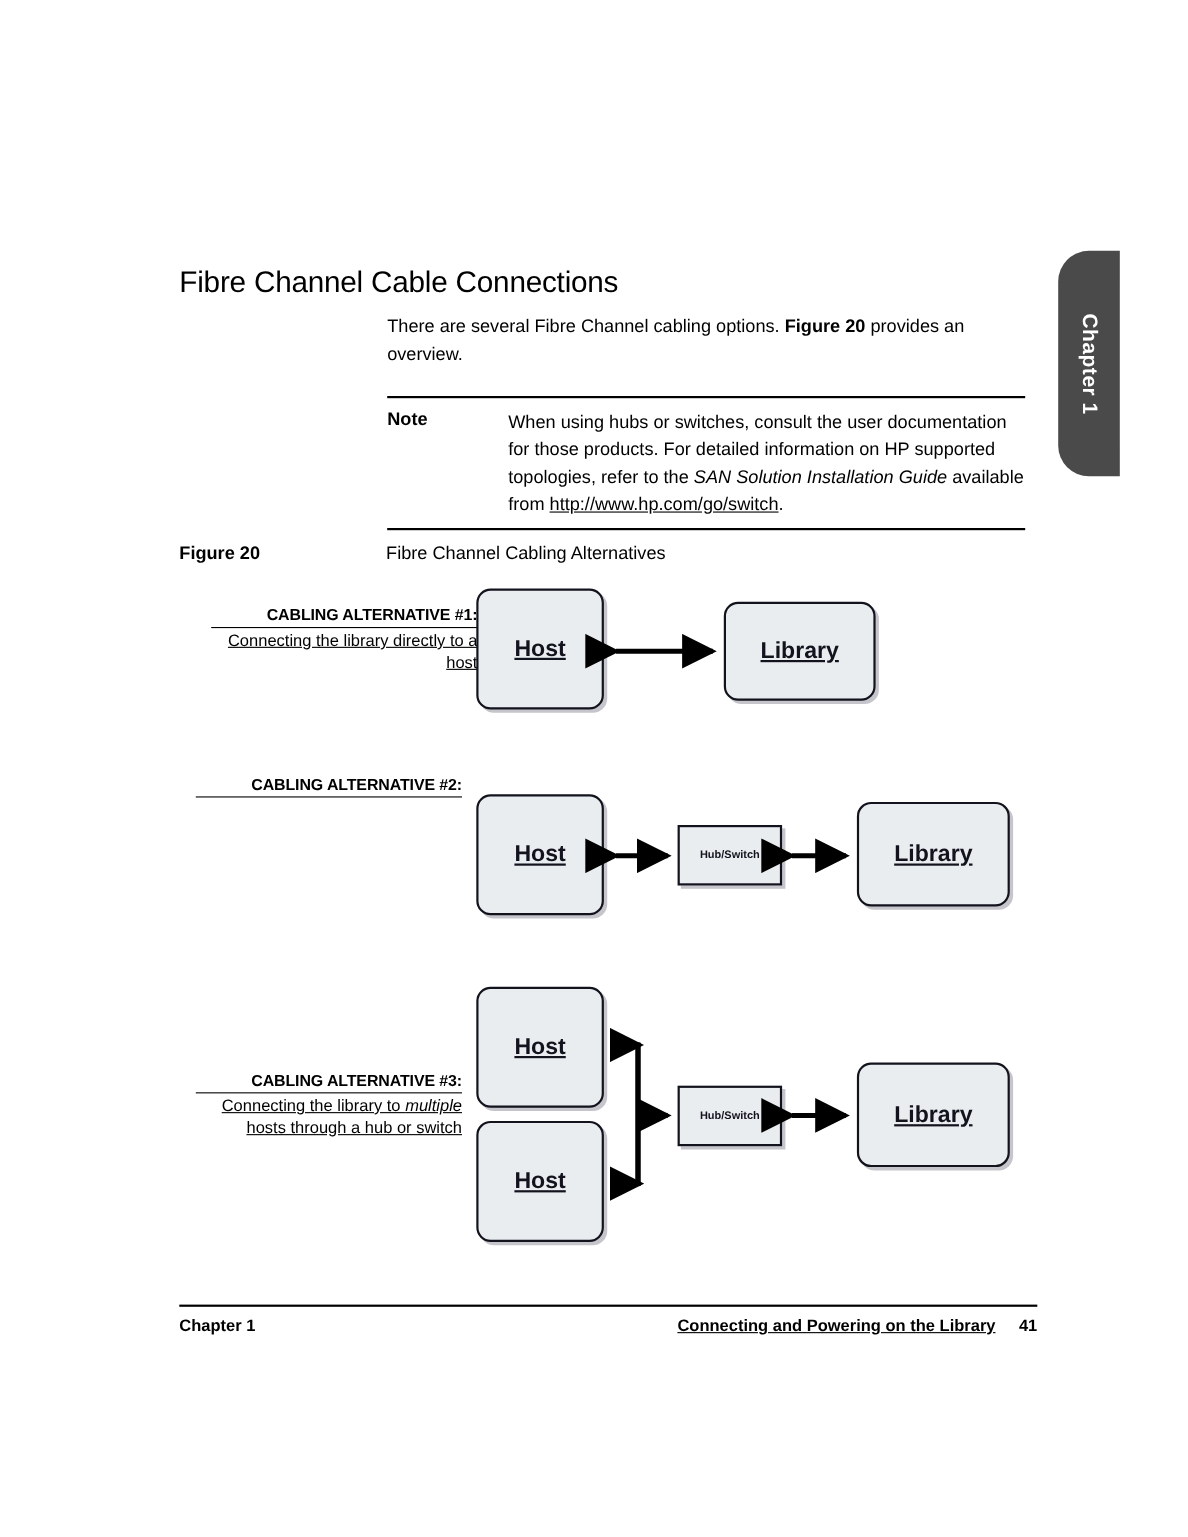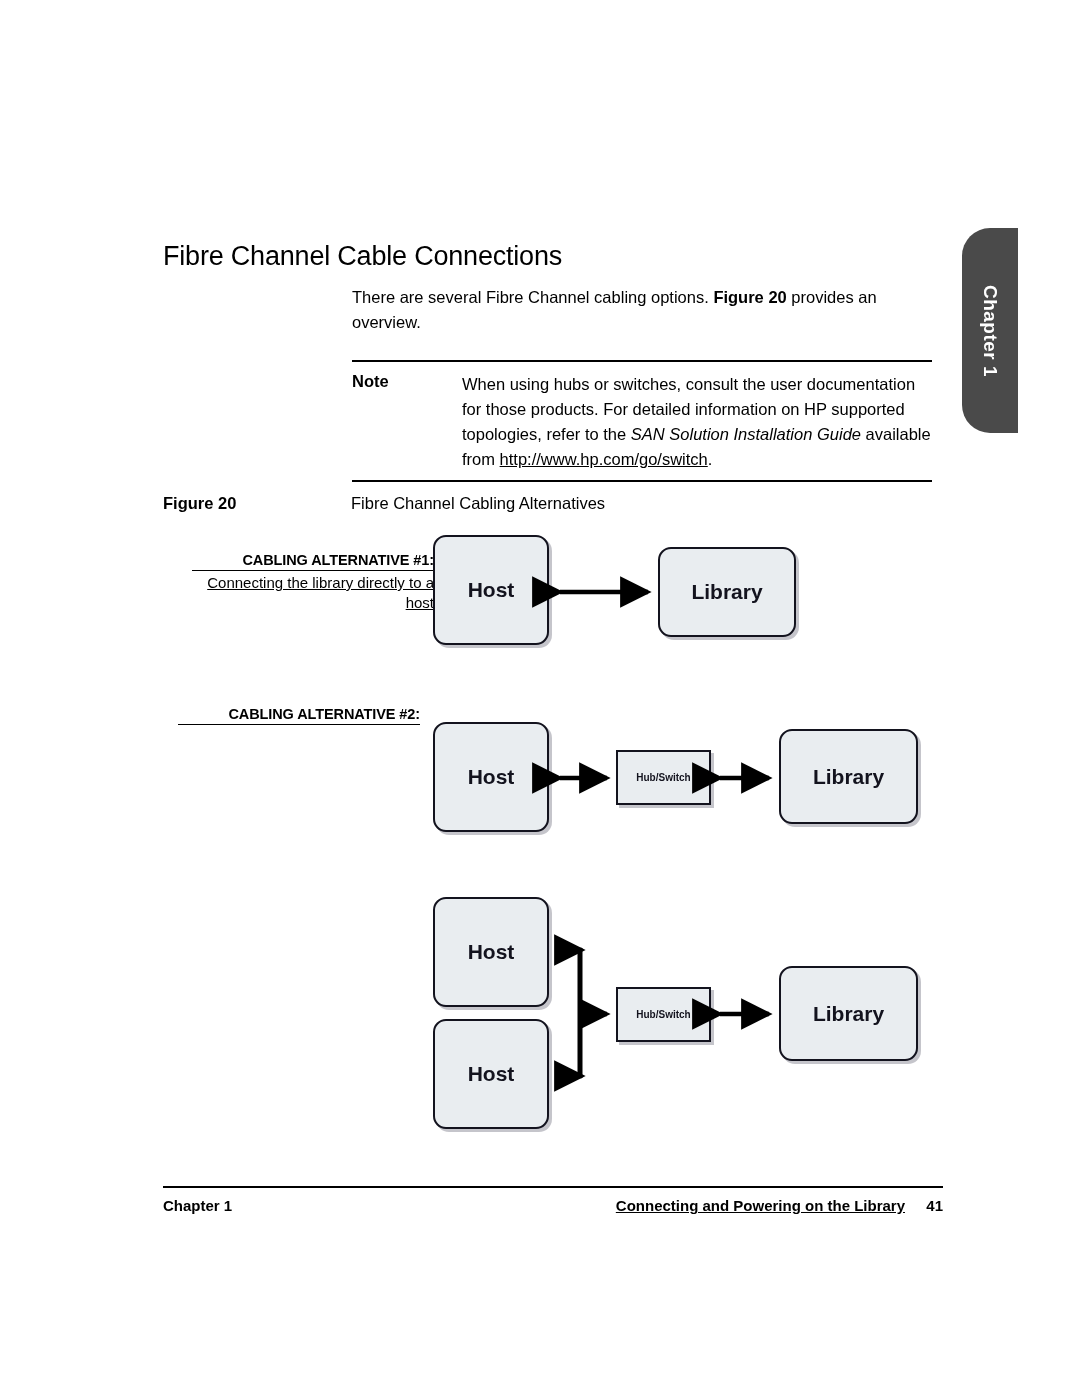--- a/index.html
+++ b/index.html
@@ -148,20 +148,21 @@
     align-items: center;
     justify-content: center;
     font-weight: bold;
     color: #13131e;
     box-shadow: 3px 3px 0 rgba(150,150,160,0.55);
     font-family: "Liberation Sans", sans-serif;
   }
   .node-round {
     border-radius: 13px;
     font-size: 21px;
+    text-decoration: underline;
   }
   .node-small {
     border-radius: 0;
     font-size: 10px;
   }
 
   
   #a1-host    { left: 433px; top: 535px;  width: 116px; height: 110px; }
   #a1-library { left: 658px; top: 547px;  width: 138px; height: 90px;  }
 
@@ -217,20 +218,24 @@
   <div class="node node-round" id="a1-host">Host</div>
   <div class="node node-round" id="a1-library">Library</div>
 
   <div class="alt-label" id="alt2-label">
     <span class="alt-title">CABLING ALTERNATIVE #2:</span>
   </div>
   <div class="node node-round" id="a2-host">Host</div>
   <div class="node node-small" id="a2-hub">Hub/Switch</div>
   <div class="node node-round" id="a2-library">Library</div>
 
+  <div class="alt-label" id="alt3-label">
+    <span class="alt-title">CABLING ALTERNATIVE #3:</span>
+    <span class="alt-desc"><span>Connecting the library to </span><span class="ital">multiple</span><span> hosts through a hub or switch</span></span>
+  </div>
   <div class="node node-round" id="a3-host1">Host</div>
   <div class="node node-round" id="a3-host2">Host</div>
   <div class="node node-small" id="a3-hub">Hub/Switch</div>
   <div class="node node-round" id="a3-library">Library</div>
 
   <svg class="connectors" viewBox="0 0 1080 1397" xmlns="http://www.w3.org/2000/svg">
     <defs>
       <marker id="arrR" markerWidth="7" markerHeight="7" refX="6.2" refY="3.5" orient="auto" markerUnits="strokeWidth">
         <path d="M0,0 L7,3.5 L0,7 z" fill="#000"></path>
       </marker>

